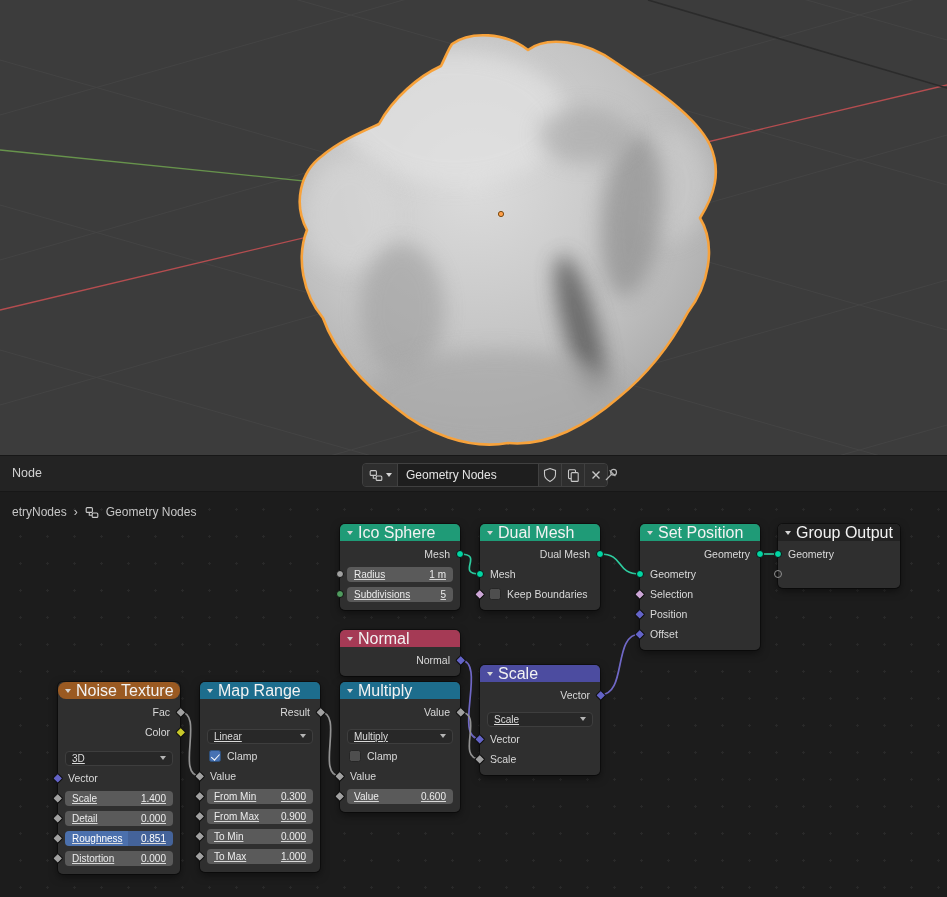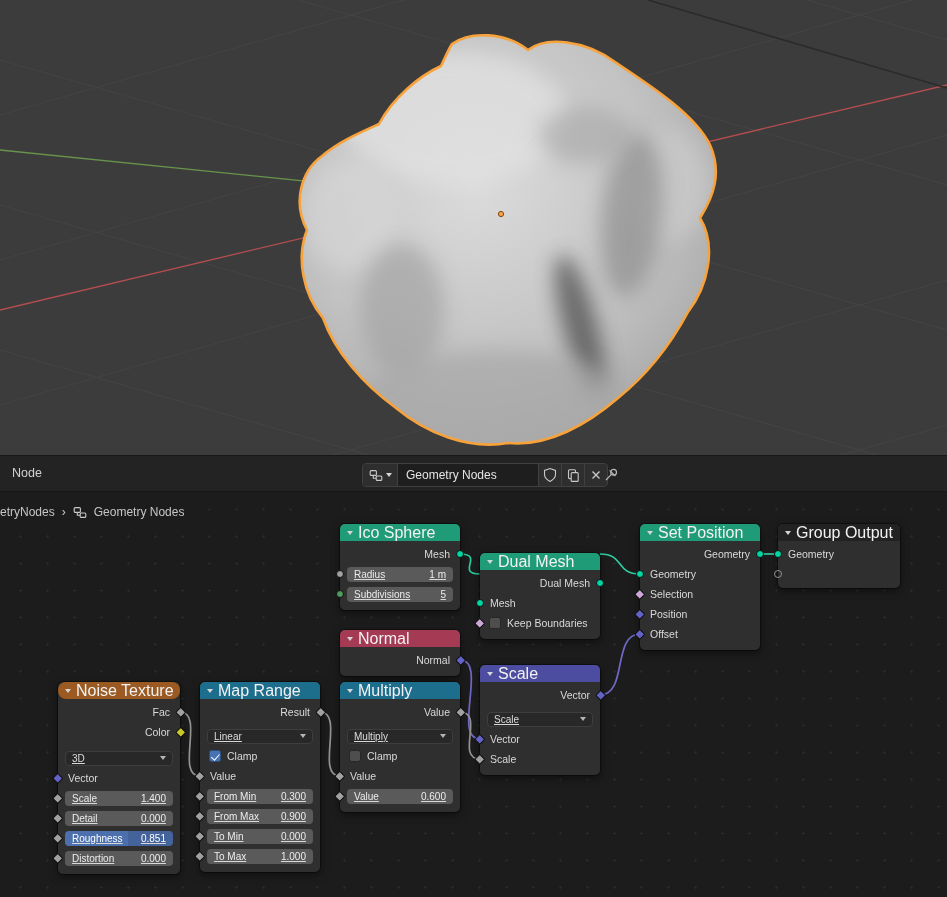--- a/index.html
+++ b/index.html
@@ -19,21 +19,21 @@
   .seg.browse{width:34px;gap:3px;background:#2e2e2e;}
   .seg.name{width:124px;background:#1e1e1e;color:#e4e4e4;font-size:12px;padding:0 8px;
             justify-content:flex-start;border-left:1px solid #404040;white-space:nowrap;overflow:hidden;}
   .seg.btn{width:22px;background:#2e2e2e;border-left:1px solid #404040;}
   .pin-btn{position:absolute;left:602px;top:10px;width:18px;height:18px;display:flex;align-items:center;justify-content:center;}
 
   
   .node-editor{position:absolute;left:0;top:492px;width:947px;height:405px;background:#1c1c1c;
                background-image:radial-gradient(#292929 1px,rgba(0,0,0,0) 1.25px);
                background-size:27px 27px;background-position:7px 4px;}
-  .breadcrumb{position:absolute;left:0;top:13px;display:flex;align-items:center;gap:7px;
+  .breadcrumb{position:absolute;left:12px;top:13px;display:flex;align-items:center;gap:7px;
               color:#c6c6c6;font-size:12px;}
   .links{position:absolute;left:0;top:0;width:947px;height:897px;pointer-events:none;z-index:2;}
 
   
   .node{position:absolute;z-index:3;width:120px;border-radius:5px;background:rgba(48,48,48,.96);
         box-shadow:0 3px 9px rgba(0,0,0,.5),0 0 0 1px rgba(10,10,10,.55);font-size:10.5px;color:#d9d9d9;}
   .nh{height:17px;display:flex;align-items:center;gap:5px;padding:0 7px;border-radius:5px 5px 0 0;
       font-size:16px;color:#f2f2f2;}
   .nb{position:relative;padding:3px 0 6px 0;}
   .row{position:relative;height:20px;display:flex;align-items:center;padding:0 10px;box-sizing:border-box;}
@@ -230,21 +230,21 @@
       <div class="frow">
         <i class="socket left s-int"></i>
         <div class="field">
           <span>Subdivisions</span>
           <span>5</span>
         </div>
       </div>
     </div>
   </div>
 
-  <div class="node" style="left:480px;top:524px;margin-top:29px;">
+  <div class="node" style="left:480px;top:524px;">
     <div class="nh h-geo">
       <i class="chev"></i>
       <span class="lbl">Dual Mesh</span>
     </div>
     <div class="nb">
       <div class="row out">
         <span class="lbl">Dual Mesh</span>
         <i class="socket right s-geo"></i>
       </div>
       <div class="row">

